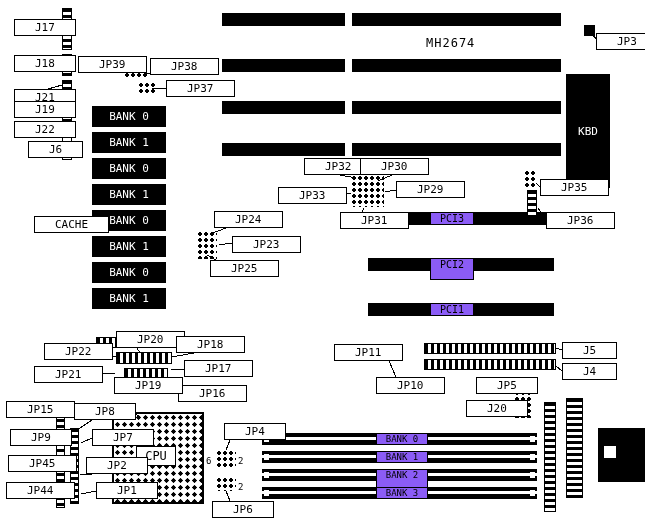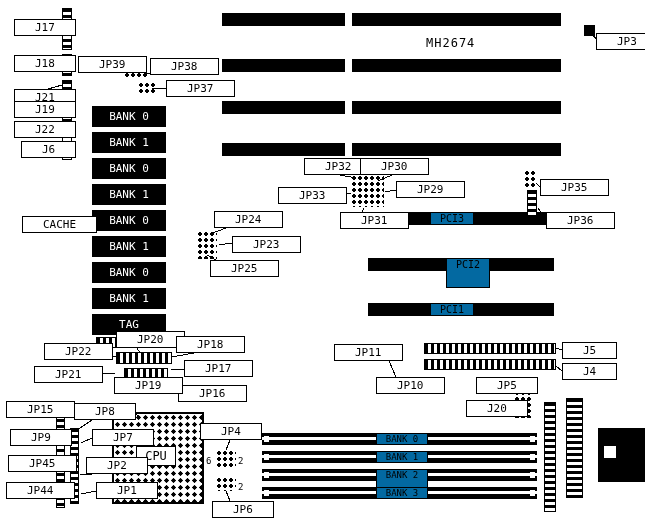--- a/index.html
+++ b/index.html
@@ -19,21 +19,21 @@
     font: 11px/1 "DejaVu Sans Mono", monospace;
     display: flex; align-items: center; justify-content: center; z-index: 2;
   }
   .pin-v { position: absolute; border: 1px solid #000;
     background: repeating-linear-gradient(180deg,#000 0 3px,#fff 3px 6px); z-index: 2; }
   .pin-h { position: absolute; border: 1px solid #000;
     background: repeating-linear-gradient(90deg,#000 0 3px,#fff 3px 6px); z-index: 2; }
   .grid { position: absolute; z-index: 2;
     background-image: radial-gradient(circle,#000 45%,transparent 50%);
     background-size: 6px 6px; background-color: #fff; }
-  .slot-label { position: absolute; background: #0369a1; border: 1px solid #000;
+  .slot-label { position: absolute; background: #8b5cf6; border: 1px solid #000;
     font: 10px/11px "DejaVu Sans Mono", monospace; text-align: center; z-index: 3; color:#000; }
   .simm { position: absolute; height: 12px; z-index: 1;
     background: linear-gradient(180deg,#000 0,#000 4px,#fff 4px,#fff 7px,#000 7px,#000 12px); }
   .simm::before, .simm::after { content:""; position:absolute; top:3px; width:5px; height:6px; background:#fff; }
   .simm::before { left: 2px; } .simm::after { right: 2px; }
   .cpu-socket { position: absolute; border: 2px solid #000; z-index: 2;
     background-color: #fff;
     background-image: radial-gradient(circle,#000 40%,transparent 46%);
     background-size: 7px 7px; }
   .cpu-label { position: absolute; background:#fff; border:1px solid #000;
@@ -53,20 +53,21 @@
 
   <div class="isa" style="left:222px;top:13px;width:123px"></div>
   <div class="isa" style="left:352px;top:13px;width:209px"></div>
   <div class="isa" style="left:222px;top:59px;width:123px"></div>
   <div class="isa" style="left:352px;top:59px;width:209px"></div>
   <div class="isa" style="left:222px;top:101px;width:123px"></div>
   <div class="isa" style="left:352px;top:101px;width:209px"></div>
   <div class="isa" style="left:222px;top:143px;width:123px"></div>
   <div class="isa" style="left:352px;top:143px;width:209px"></div>
 
+  <div class="chipbox" style="left:566px;top:74px;width:44px;height:114px">KBD</div>
 
   <div class="solid" style="left:584px;top:25px;width:11px;height:11px"></div>
 
   <div class="pin-v" style="left:62px;top:8px;width:10px;height:42px"></div>
   <div class="pin-v" style="left:62px;top:54px;width:10px;height:22px"></div>
   <div class="pin-v" style="left:62px;top:80px;width:10px;height:12px"></div>
   <div class="pin-v" style="left:62px;top:96px;width:10px;height:12px"></div>
   <div class="pin-v" style="left:62px;top:112px;width:10px;height:18px"></div>
   <div class="pin-v" style="left:62px;top:134px;width:10px;height:26px"></div>
 
@@ -74,31 +75,30 @@
   <div class="grid" style="left:138px;top:82px;width:18px;height:11px"></div>
 
   <div class="chipbox" style="left:92px;top:106px;width:74px;height:21px">BANK 0</div>
   <div class="chipbox" style="left:92px;top:132px;width:74px;height:21px">BANK 1</div>
   <div class="chipbox" style="left:92px;top:158px;width:74px;height:21px">BANK 0</div>
   <div class="chipbox" style="left:92px;top:184px;width:74px;height:21px">BANK 1</div>
   <div class="chipbox" style="left:92px;top:210px;width:74px;height:21px">BANK 0</div>
   <div class="chipbox" style="left:92px;top:236px;width:74px;height:21px">BANK 1</div>
   <div class="chipbox" style="left:92px;top:262px;width:74px;height:21px">BANK 0</div>
   <div class="chipbox" style="left:92px;top:288px;width:74px;height:21px">BANK 1</div>
-  <div class="chipbox" style="left:92px;top:314px;width:74px;height:21px">TAG</div>
   <div class="pin-h" style="left:96px;top:337px;width:64px;height:11px"></div>
 
   <div class="grid" style="left:351px;top:175px;width:33px;height:32px"></div>
   <div class="grid" style="left:524px;top:170px;width:12px;height:18px"></div>
   <div class="pin-v" style="left:527px;top:190px;width:10px;height:26px"></div>
 
   <div class="isa" style="left:368px;top:212px;width:186px"></div>
   <div class="slot-label" style="left:430px;top:212px;width:44px;height:13px">PCI3</div>
   <div class="isa" style="left:368px;top:258px;width:186px"></div>
-  <div class="slot-label" style="left:446px;top:258px;width:44px;height:30px">PCI2</div>
+  <div class="slot-label" style="left:430px;top:258px;width:44px;height:22px">PCI2</div>
   <div class="isa" style="left:368px;top:303px;width:186px"></div>
   <div class="slot-label" style="left:430px;top:303px;width:44px;height:13px">PCI1</div>
 
   <div class="grid" style="left:197px;top:231px;width:20px;height:28px"></div>
 
   <div class="grid" style="left:380px;top:348px;width:21px;height:12px"></div>
   <div class="pin-h" style="left:424px;top:343px;width:132px;height:11px"></div>
   <div class="pin-h" style="left:424px;top:359px;width:132px;height:11px"></div>
   <div class="grid" style="left:514px;top:390px;width:17px;height:28px"></div>
 
@@ -178,25 +178,25 @@
       <line x1="230" y1="440" x2="226" y2="450"></line>
       <line x1="230" y1="501" x2="226" y2="491"></line>
     </g>
   </svg>
 
   <div class="co" style="left:14px;top:19px">J17</div>
   <div class="co" style="left:14px;top:55px">J18</div>
   <div class="co" style="left:14px;top:89px">J21</div>
   <div class="co" style="left:14px;top:101px">J19</div>
   <div class="co" style="left:14px;top:121px">J22</div>
-  <div class="co" style="left:21px;top:141px">J6</div>
+  <div class="co" style="left:28px;top:141px">J6</div>
   <div class="co" style="left:78px;top:56px">JP39</div>
   <div class="co" style="left:150px;top:58px">JP38</div>
   <div class="co" style="left:166px;top:80px">JP37</div>
-  <div class="co" style="left:22px;top:216px">CACHE</div>
+  <div class="co" style="left:34px;top:216px">CACHE</div>
   <div class="co" style="left:214px;top:211px">JP24</div>
   <div class="co" style="left:232px;top:236px">JP23</div>
   <div class="co" style="left:210px;top:260px">JP25</div>
   <div class="co" style="left:304px;top:158px">JP32</div>
   <div class="co" style="left:360px;top:158px">JP30</div>
   <div class="co" style="left:278px;top:187px">JP33</div>
   <div class="co" style="left:396px;top:181px">JP29</div>
   <div class="co" style="left:340px;top:212px">JP31</div>
   <div class="co" style="left:540px;top:179px">JP35</div>
   <div class="co" style="left:546px;top:212px">JP36</div>
@@ -215,16 +215,16 @@
   <div class="co" style="left:178px;top:385px">JP16</div>
   <div class="co" style="left:6px;top:401px">JP15</div>
   <div class="co" style="left:74px;top:403px">JP8</div>
   <div class="co" style="left:114px;top:377px">JP19</div>
   <div class="co" style="left:10px;top:429px">JP9</div>
   <div class="co" style="left:92px;top:429px">JP7</div>
   <div class="co" style="left:8px;top:455px">JP45</div>
   <div class="co" style="left:86px;top:457px">JP2</div>
   <div class="co" style="left:6px;top:482px">JP44</div>
   <div class="co" style="left:96px;top:482px">JP1</div>
-  <div class="co" style="left:200px;top:423px">JP4</div>
+  <div class="co" style="left:224px;top:423px">JP4</div>
   <div class="co" style="left:212px;top:501px">JP6</div>
 
 </div>
 
 </body></html>

